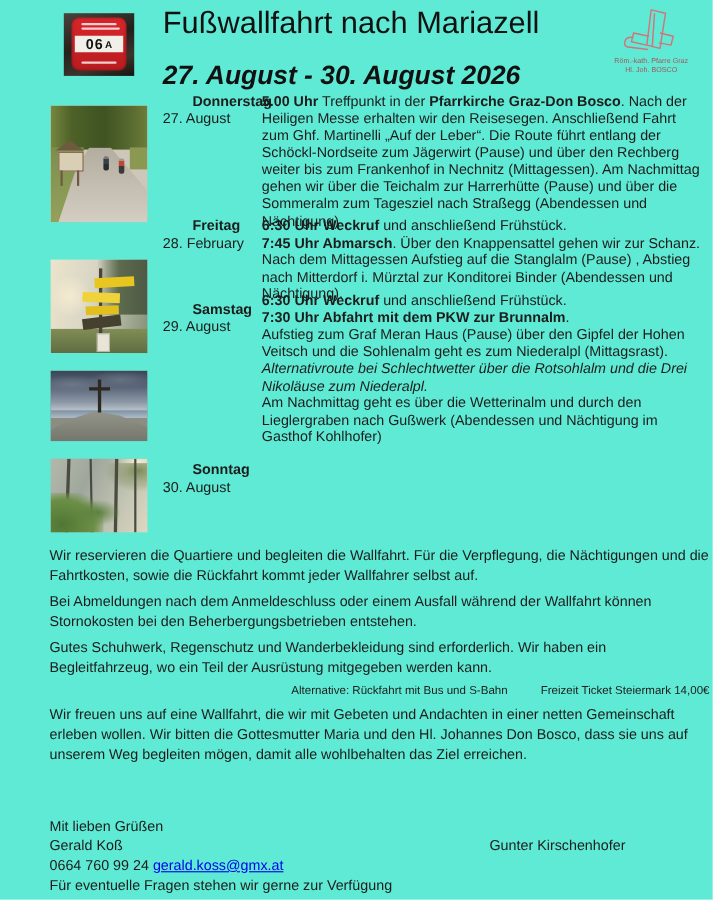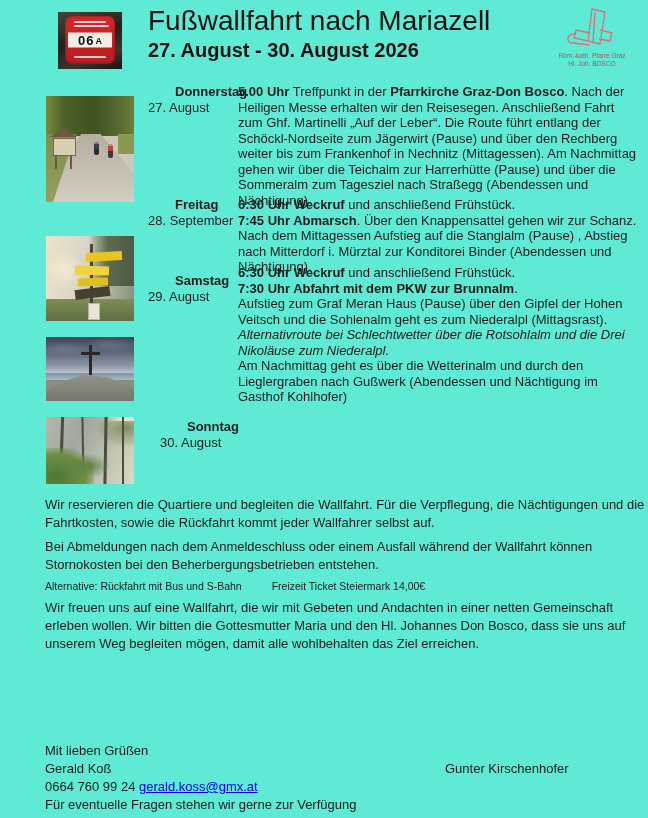--- a/index.html
+++ b/index.html
@@ -2,21 +2,21 @@
 <html><head>
 <meta charset="utf-8">
 <style>
   html,body{margin:0;padding:0;background:#ffffff;}
   .page{position:relative;width:648px;height:818px;background:#5eead4;overflow:hidden;
         font-family:"Liberation Sans",sans-serif;color:#1c1c1c;}
 
   
   .title-block{position:absolute;left:148px;top:5px;}
   .title{font-size:28px;line-height:32px;color:#111;}
-  .subtitle{font-size:20px;line-height:27px;font-weight:bold;margin-top:0;color:#111;}
+  .subtitle{font-size:24px;line-height:27px;font-weight:bold;margin-top:18px;color:#111;font-style:italic;}
 
   .badge-photo{position:absolute;left:58px;top:12px;width:64px;height:57px;
      background:linear-gradient(160deg,#4a443c,#23201c 45%,#3a342c 75%,#17140f);}
   .badge-plaque{position:absolute;left:7px;top:4px;right:7px;bottom:5px;
      background:linear-gradient(180deg,#d8262a,#b91c20);border-radius:7px;
      box-shadow:inset 0 0 3px rgba(0,0,0,.4);}
   .badge-band{position:absolute;left:3px;right:3px;top:50%;transform:translateY(-50%);height:15px;
      background:#f2efe8;display:flex;align-items:center;justify-content:center;color:#111;font-weight:bold;}
   .badge-main{font-size:13px;letter-spacing:1px;}
   .badge-suffix{font-size:9px;margin-left:1px;}
@@ -91,26 +91,26 @@
   .day-label{position:absolute;left:148px;width:86px;font-size:13px;line-height:16px;}
   .day-name{font-weight:bold;padding-left:27px;}
   .day-content{position:absolute;left:238px;width:402px;font-size:13px;line-height:15.5px;}
   .day-content p{margin:0;}
   .day-content p.gap-top{margin-top:7px;}
   .b{font-weight:bold;}
   .i{font-style:italic;}
   #day1-label,#day1-content{top:84px;}
   #day2-label,#day2-content{top:197px;}
   #day3-label{top:273px;} #day3-content{top:265px;}
-  #day4-label{top:419px;margin-left:12px;} #day4-content{top:412px;}
+  #day4-label{top:419px;} #day4-content{top:412px;}
 
   
   .notes{position:absolute;left:45px;top:496px;width:600px;font-size:13px;line-height:18px;}
   .notes p{margin:0 0 6px;}
-  .alt-line{font-size:10.5px;line-height:13px;margin:3px 0 9px;}
+  .alt-line{font-size:10.5px;line-height:13px;margin:3px 0 9px;text-align:right;}
   .alt-gap{display:inline-block;width:30px;}
 
   
   .footer{position:absolute;left:45px;top:742px;width:575px;font-size:13px;line-height:18px;}
   .name-row{position:relative;}
   .co-leader{position:absolute;left:400px;top:0;}
   a.email{color:#0000EE;text-decoration:underline;cursor:pointer;}
 </style>
 </head>
 <body>
@@ -195,21 +195,21 @@
   <div class="day-label" id="day1-label">
     <div class="day-name">Donnerstag</div>
     <div class="day-date">27. August</div>
   </div>
   <div class="day-content" id="day1-content">
     <p><span class="b">5.00 Uhr</span><span> Treffpunkt in der </span><span class="b">Pfarrkirche Graz-Don Bosco</span><span>. Nach der Heiligen Messe erhalten wir den Reisesegen. Anschließend Fahrt zum Ghf. Martinelli „Auf der Leber“. Die Route führt entlang der Schöckl-Nordseite zum Jägerwirt (Pause) und über den Rechberg weiter bis zum Frankenhof in Nechnitz (Mittagessen). Am Nachmittag gehen wir über die Teichalm zur Harrerhütte (Pause) und über die Sommeralm zum Tagesziel nach Straßegg (Abendessen und Nächtigung)</span></p>
   </div>
 
   <div class="day-label" id="day2-label">
     <div class="day-name">Freitag</div>
-    <div class="day-date">28. September</div>
+    <div class="day-date">28. February</div>
   </div>
   <div class="day-content" id="day2-content">
     <p><span class="b">6:30 Uhr Weckruf</span><span> und anschließend Frühstück.</span></p>
     <p><span class="b">7:45 Uhr Abmarsch</span><span>. Über den Knappensattel gehen wir zur Schanz. Nach dem Mittagessen Aufstieg auf die Stanglalm (Pause) , Abstieg nach Mitterdorf i. Mürztal zur Konditorei Binder  (Abendessen und Nächtigung).</span></p>
   </div>
 
   <div class="day-label" id="day3-label">
     <div class="day-name">Samstag</div>
     <div class="day-date">29. August</div>
   </div>
@@ -222,20 +222,21 @@
   </div>
 
   <div class="day-label" id="day4-label">
     <div class="day-name">Sonntag</div>
     <div class="day-date">30. August</div>
   </div>
 
   <div class="notes">
     <p>Wir reservieren die Quartiere und begleiten die Wallfahrt. Für die Verpflegung, die Nächtigungen und die Fahrtkosten, sowie die Rückfahrt kommt jeder Wallfahrer selbst auf.</p>
     <p>Bei Abmeldungen nach dem Anmeldeschluss oder einem Ausfall während der Wallfahrt können Stornokosten bei den Beherbergungsbetrieben entstehen.</p>
+    <p>Gutes Schuhwerk, Regenschutz und Wanderbekleidung sind erforderlich. Wir haben ein Begleitfahrzeug, wo ein Teil der Ausrüstung mitgegeben werden kann.</p>
     <p class="alt-line">
       <span>Alternative: Rückfahrt mit Bus und S-Bahn</span><span class="alt-gap"></span><span>Freizeit Ticket Steiermark 14,00€</span>
     </p>
     <p>Wir freuen uns auf eine Wallfahrt, die wir mit Gebeten und Andachten in einer netten Gemeinschaft erleben wollen. Wir bitten die Gottesmutter Maria und den Hl. Johannes Don Bosco, dass sie uns auf unserem Weg begleiten mögen, damit alle wohlbehalten das Ziel erreichen.</p>
   </div>
 
   <div class="footer">
     <div>Mit lieben Grüßen</div>
     <div class="name-row">
       <span>Gerald Koß</span>

